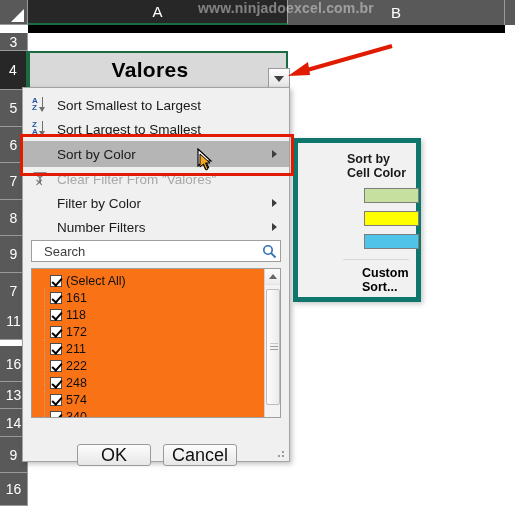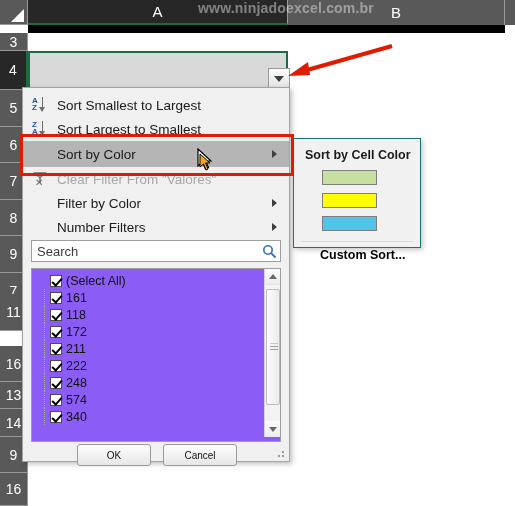--- a/index.html
+++ b/index.html
@@ -234,35 +234,35 @@
     display: flex;
     align-items: center;
   }
   .search-inp {
     flex: 1;
     border: none;
     outline: none;
     font-size: 13px;
     font-family: "Liberation Sans", sans-serif;
     color: #3c3c3c;
-    padding-left: 5px;
+    padding-left: 12px;
     background: transparent;
   }
   .search-inp::placeholder { color: #3c3c3c; opacity: 1; }
   .mag {
     width: 22px; height: 20px;
     display: flex; align-items: center; justify-content: center;
   }
 
   
   .listbox {
     position: absolute;
     left: 8px; top: 180px;
-    width: 250px; height: 174px;
-    background: #8b5cf6;
+    width: 250px; height: 150px;
+    background: #f97316;
     border: 1px solid #9e9e9e;
     overflow: hidden;
   }
   .list-inner { position: relative; padding-top: 3px; }
   .li {
     height: 17px;
     display: flex;
     align-items: center;
     padding-left: 9px;
     font-size: 12.5px;
@@ -347,43 +347,44 @@
     width: 268px;
     display: flex;
     justify-content: center;
     gap: 12px;
   }
   .dlg-btn {
     width: 74px; height: 22px;
     background: linear-gradient(#fcfcfc, #e7e7e7);
     border: 1px solid #9a9a9a;
     border-radius: 3px;
-    font-size: 10px;
+    font-size: 18px;
     font-family: "Liberation Sans", sans-serif;
     color: #111111;
     cursor: pointer;
   }
   .grip {
     position: absolute;
     right: 4px; bottom: 3px;
     width: 7px; height: 7px;
     background:
       radial-gradient(circle 1px at 1px 5px, #9b9b9b 99%, transparent),
       radial-gradient(circle 1px at 5px 5px, #9b9b9b 99%, transparent),
       radial-gradient(circle 1px at 5px 1px, #9b9b9b 99%, transparent);
   }
 
   
   .submenu {
     position: absolute;
     left: 293px; top: 138px;
-    width: 128px; height: 110px;
+    width: 128px; height: 164px;
     background: #f1f1f1;
-    border: 1px solid #0f766e;
+    border: 5px solid #0f766e;
     box-shadow: 2px 2px 5px rgba(0,0,0,0.22);
+    padding-left: 38px;
   }
   .sub-title {
     font-size: 12.5px;
     font-weight: bold;
     color: #1a1a1a;
     padding: 9px 0 0 11px;
   }
   .swatch {
     width: 55px; height: 15px;
     border: 1px solid #7d7d7d;
@@ -452,41 +453,42 @@
       </div>
       <div class="row-head" style="top: 200px; height: 36px;">
         <span>8</span>
       </div>
       <div class="row-head" style="top: 236px; height: 37px;">
         <span>9</span>
       </div>
       <div class="row-head" style="top: 273px; height: 36px;">
         <span>7</span>
       </div>
-      <div class="row-head" style="top: 294px; height: 37px; align-items: center;">
+      <div class="row-head" style="top: 303px; height: 37px; align-items: center;">
         <span>11</span>
       </div>
       <div class="row-head" style="top: 346px; height: 36px;">
         <span>16</span>
       </div>
       <div class="row-head" style="top: 382px; height: 27px;">
         <span>13</span>
       </div>
       <div class="row-head" style="top: 409px; height: 28px;">
         <span>14</span>
       </div>
       <div class="row-head" style="top: 437px; height: 36px;">
         <span>9</span>
       </div>
       <div class="row-head" style="top: 473px; height: 33px; align-items: center;">
         <span>16</span>
       </div>
     </div>
 
   <div class="valores-cell">
+    <span class="valores-text">Valores</span>
     <div class="valores-handle"></div>
   </div>
 
   <div class="filter-btn">
     <div class="caret"></div>
   </div>
 
   <svg class="red-arrow" width="120" height="40">
     <line x1="112" y1="4" x2="20" y2="30" stroke="#e01b00" stroke-width="4"></line>
     <polygon points="8,34 28,20 30,33" fill="#e01b00"></polygon>

